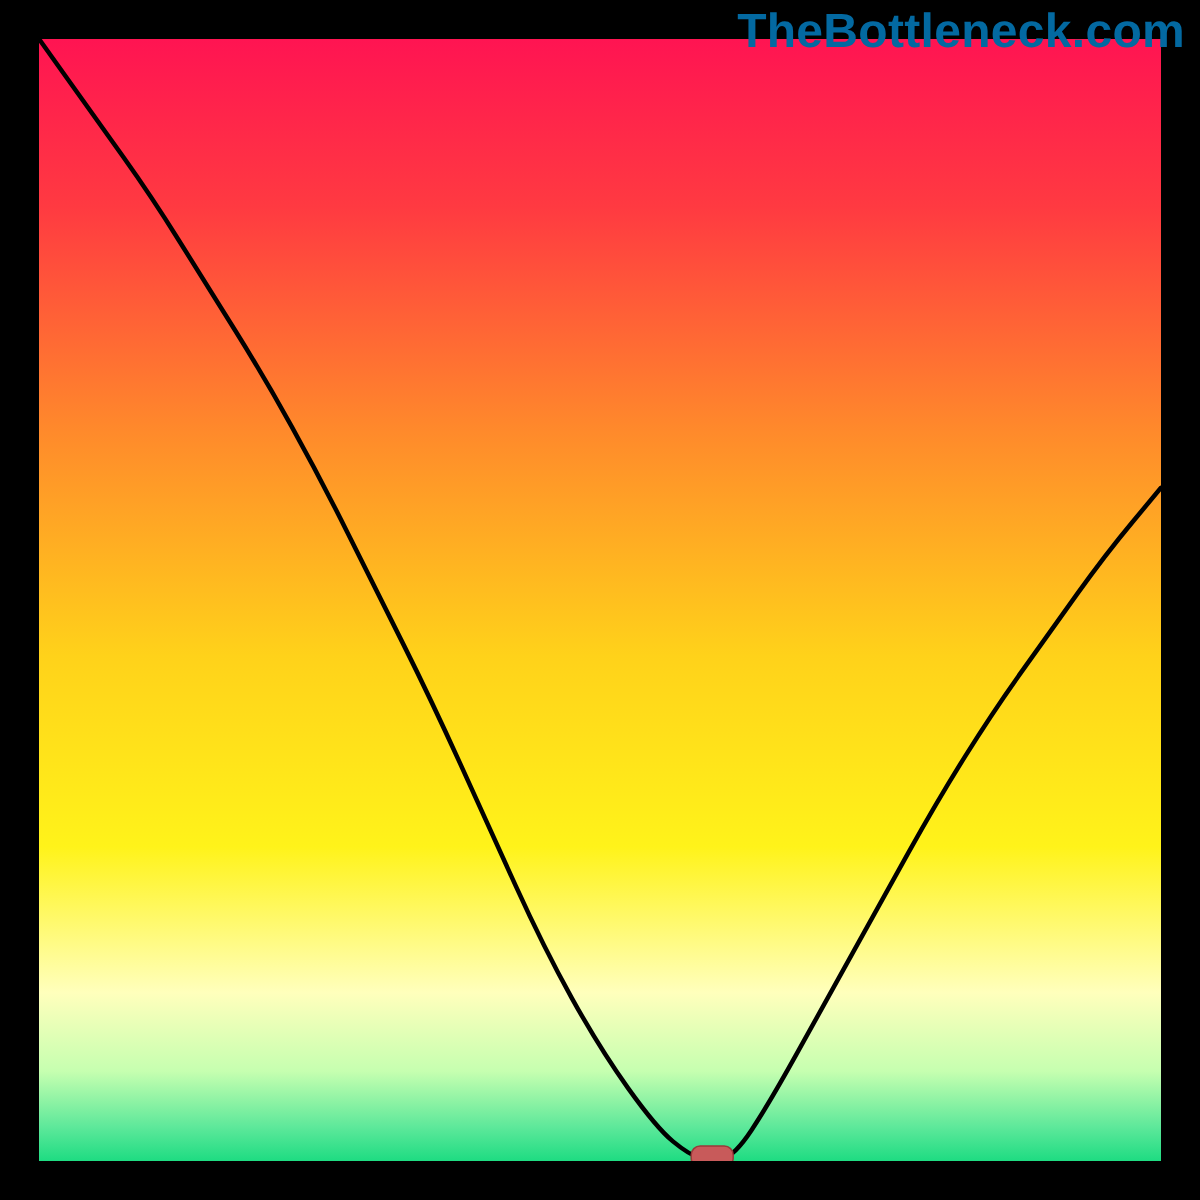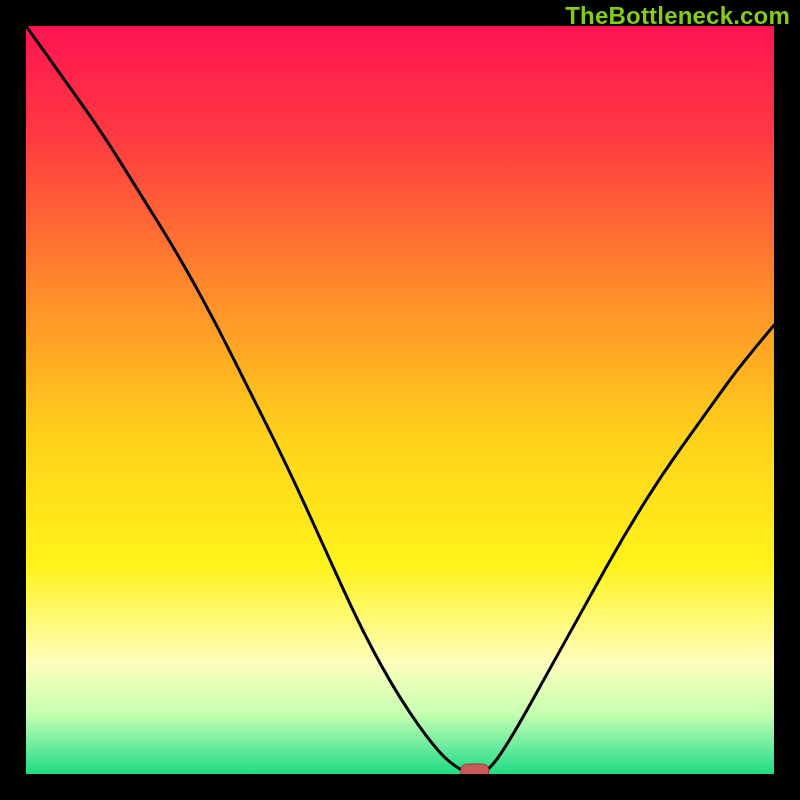--- a/index.html
+++ b/index.html
@@ -21,23 +21,23 @@
     left: 26px;
     top: 26px;
     width: 748px;
     height: 748px;
     overflow: hidden;
   }
   .watermark {
     position: absolute;
     top: 2px;
     right: 10px;
-    color: #84cc16;
+    color: #0369a1;
     font-family: Arial, Helvetica, sans-serif;
-    font-size: 24px;
+    font-size: 32px;
     font-weight: 600;
     letter-spacing: 0.2px;
     z-index: 50;
     user-select: none;
   }
   svg { display: block; }
 </style>
 </head>
 <body>
 

